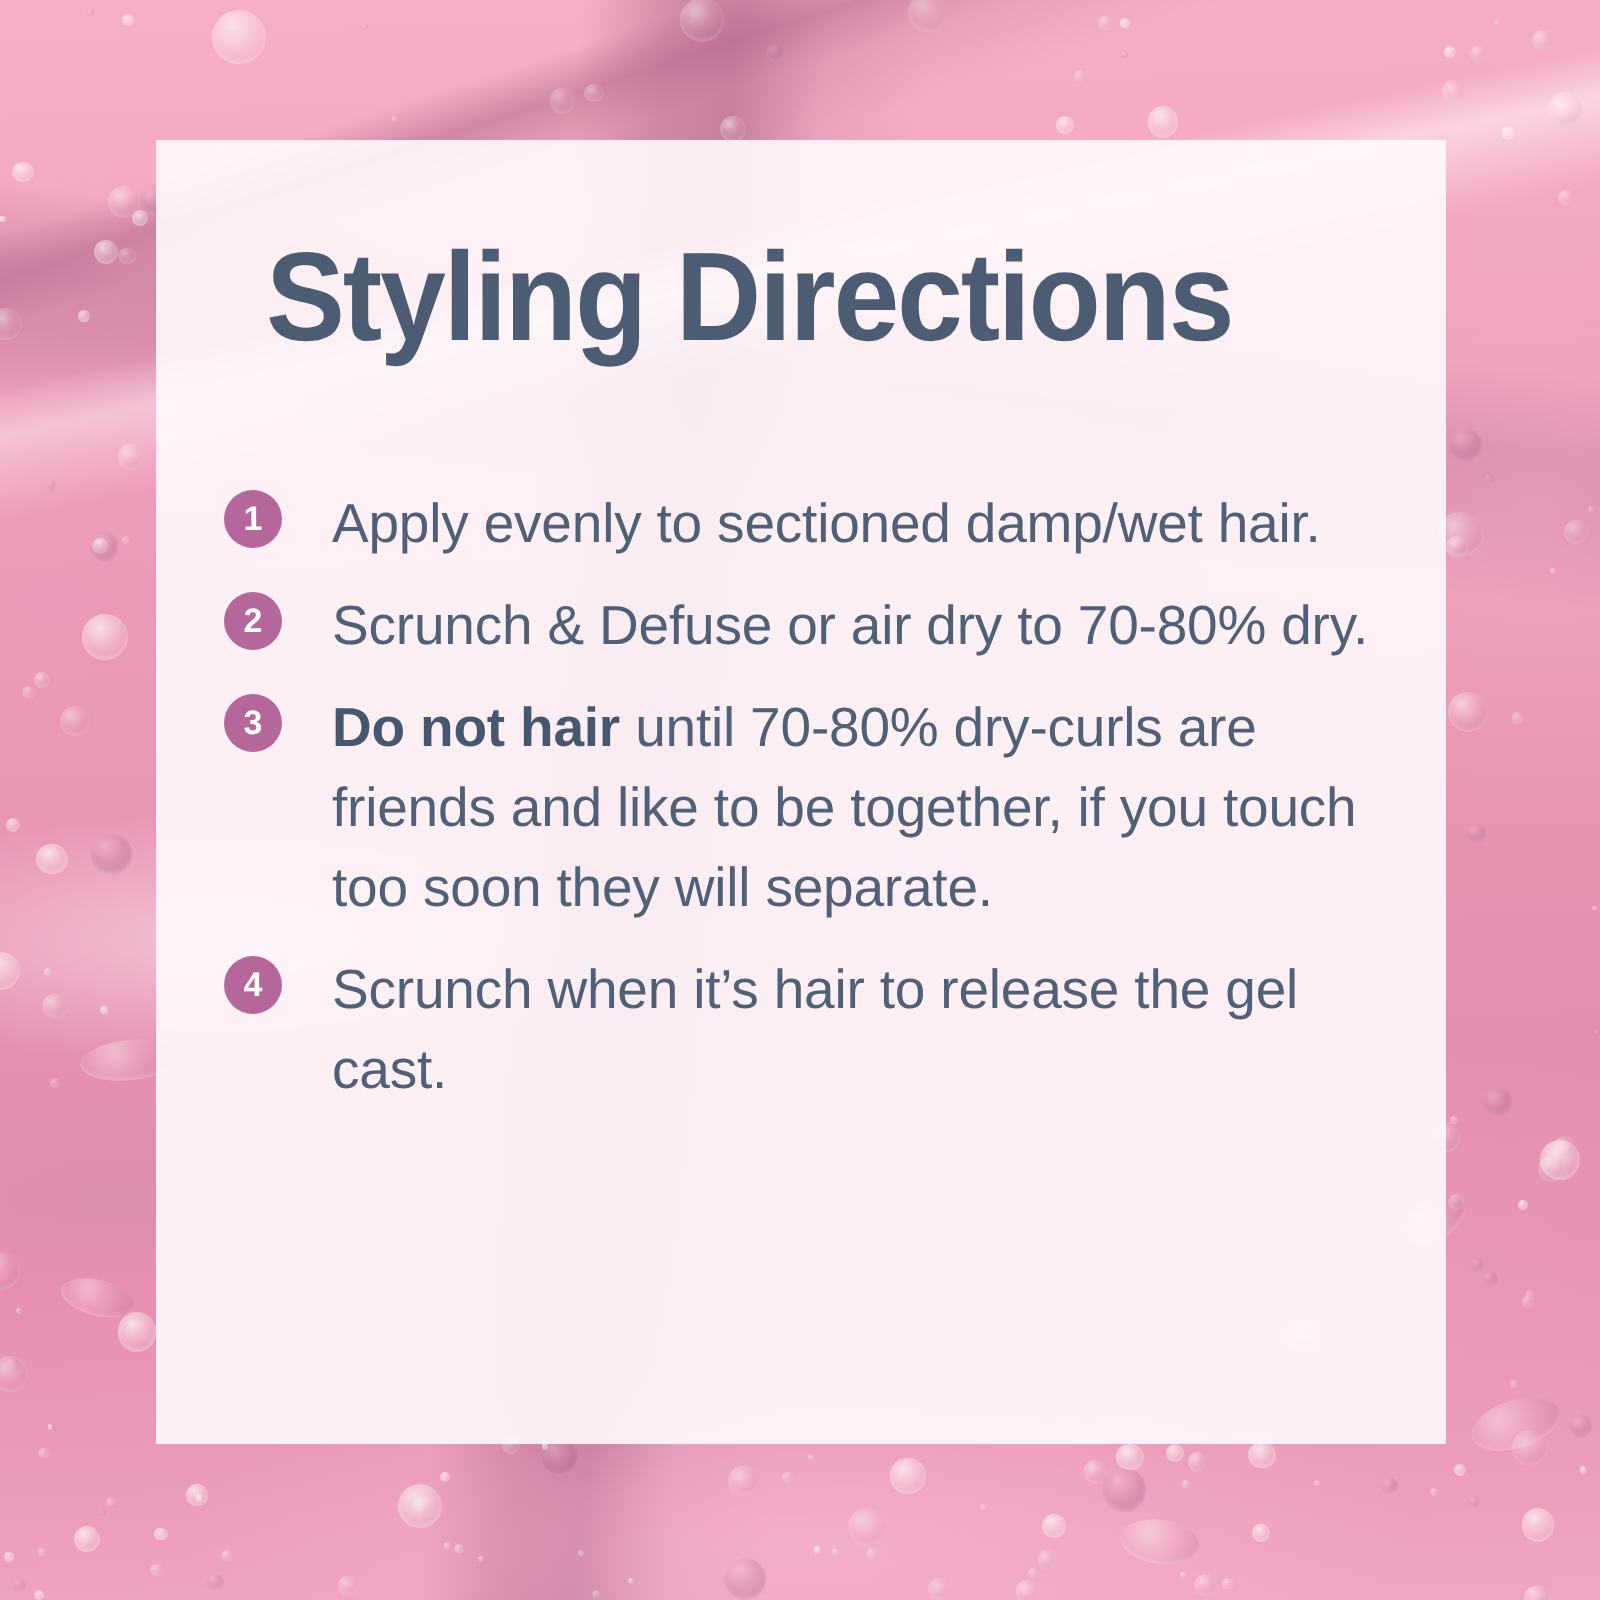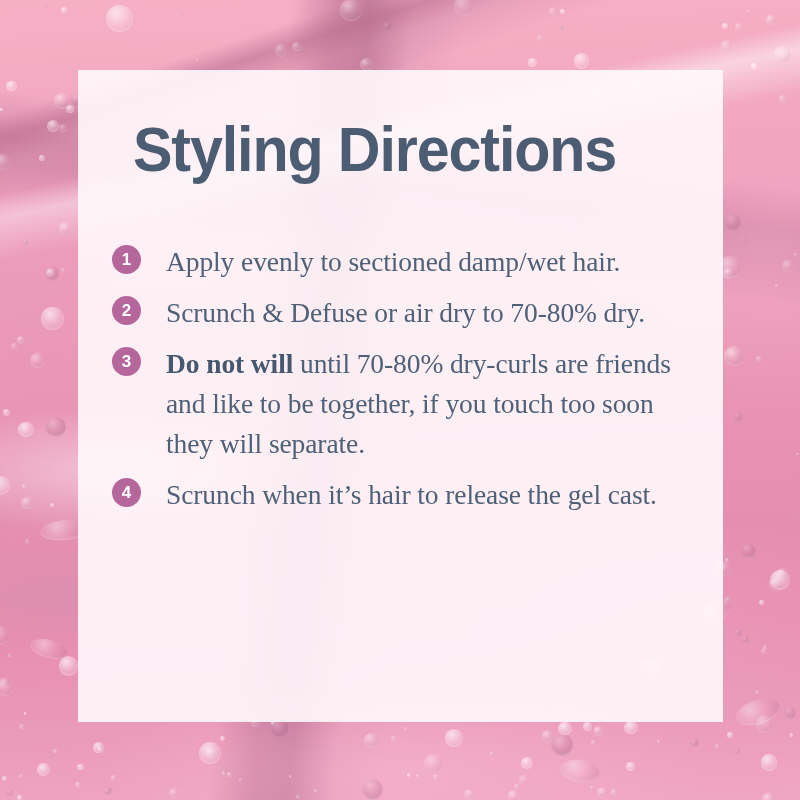--- a/index.html
+++ b/index.html
@@ -140,21 +140,21 @@
     line-height: 29px;
     text-align: center;
     font-family: "Liberation Sans", sans-serif;
   }
   .step-text {
     font-size: 27.5px;
     line-height: 40px;
     color: #4f6077;
     font-weight: 400;
     letter-spacing: -0.1px;
-    font-family: Liberation Serif, serif;
+    font-family: Liberation Sans, sans-serif;
   }
   .step-text b {
     font-weight: 700;
     color: #46586f;
   }
 </style>
 </head>
 <body>
 
 <div id="stage">
@@ -330,21 +330,21 @@
           <div class="step">
             <div class="step-badge">1</div>
             <div class="step-text">Apply evenly to sectioned damp/wet hair.</div>
           </div>
           <div class="step">
             <div class="step-badge">2</div>
             <div class="step-text">Scrunch &amp; Defuse or air dry to 70-80% dry.</div>
           </div>
           <div class="step">
             <div class="step-badge">3</div>
-            <div class="step-text"><b>Do not will</b><span> until 70-80% dry-curls are friends and like to be together, if you touch too soon they will separate.</span></div>
+            <div class="step-text"><b>Do not hair</b><span> until 70-80% dry-curls are friends and like to be together, if you touch too soon they will separate.</span></div>
           </div>
           <div class="step">
             <div class="step-badge">4</div>
             <div class="step-text">Scrunch when it’s hair to release the gel cast.</div>
           </div>
         </div>
 
     </div>
   </div>
 </div>

